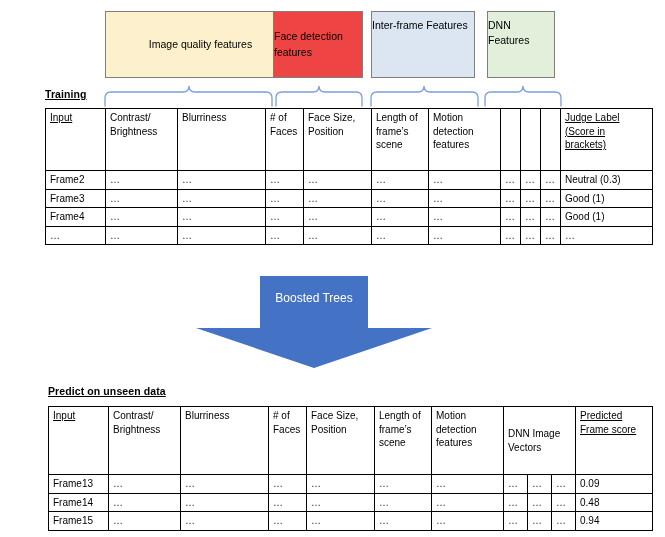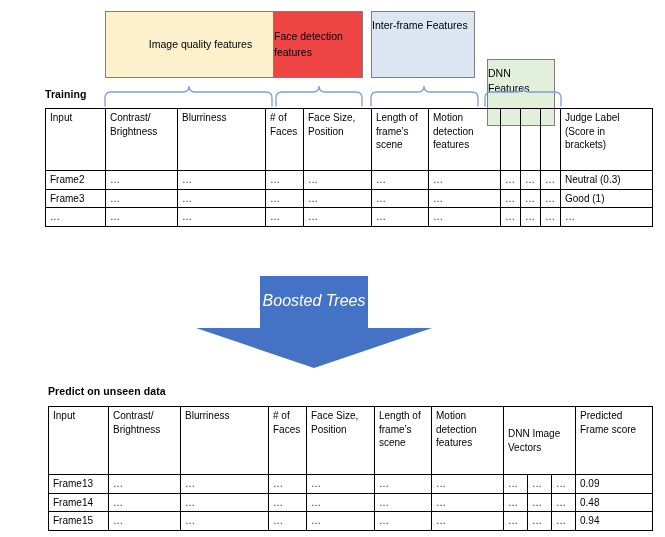--- a/index.html
+++ b/index.html
@@ -20,74 +20,74 @@
     font-size: 10.5px;
     line-height: 1.45;
     padding: 6px 0;
     display: flex;
     align-items: center;
   }
   .fbox.center { justify-content: center; text-align: center; }
   #box-iq   { left: 105px; top: 11px;  width: 191px; height: 67px; background: #FCF0CD; }
   #box-face { left: 273px; top: 11px;  width: 90px;  height: 67px; background: #ef4444; }
   #box-inter{ left: 371px; top: 11px;  width: 104px; height: 67px; background: #DCE5F2; align-items: flex-start; }
-  #box-dnn  { left: 487px; top: 11px;  width: 68px;  height: 67px; background: #E2EFDA; align-items: flex-start; margin-top: 48px; }
+  #box-dnn  { left: 487px; top: 11px;  width: 68px;  height: 67px; background: #E2EFDA; align-items: flex-start; }
 
   
   .brace { position: absolute; }
 
   
   .caption {
     position: absolute;
     font-size: 10.5px;
     font-weight: bold;
     letter-spacing: 0.1px;
+    text-decoration: underline;
   }
   #cap-training { left: 45px; top: 88px; }
   #cap-predict  { left: 48px; top: 385px; }
 
   
   table.grid {
     position: absolute;
     border-collapse: collapse;
     table-layout: fixed;
     font-size: 10px;
   }
   table.grid td, table.grid th {
     border: 1px solid #000000;
     padding: 2px 4px;
     vertical-align: top;
     text-align: left;
     font-weight: normal;
     line-height: 1.35;
     overflow: hidden;
   }
-  .b { font-weight: bold; }
+  .b { font-weight: bold; text-decoration: underline; }
   .just { text-align: justify; text-align-last: justify; }
   .dots { color: #222; letter-spacing: 0.5px; }
 
   #tbl-train { left: 45px; top: 108px; width: 607px; }
   #tbl-predict { left: 48px; top: 406px; width: 604px; }
 
   .hrow td { height: 62px; }
   .hrow-p td { height: 68px; }
   .drow td { height: 15px; vertical-align: middle; }
 
   
   #arrow-wrap { position: absolute; left: 196px; top: 276px; width: 236px; height: 92px; }
   #arrow-label {
     position: absolute;
     left: 196px; top: 289px;
     width: 236px;
     text-align: center;
     color: #ffffff;
-    font-size: 16px;
+    font-size: 12px;
     line-height: 1.5;
     pointer-events: none;
-    font-style: italic;
   }
 </style>
 </head>
 <body>
 
 <div id="page">
 
   <div class="fbox center" id="box-iq">
     <span>Image quality features</span>
   </div>
@@ -164,20 +164,33 @@
       <td class="dots">…</td>
       <td class="dots">…</td>
       <td class="dots">…</td>
       <td class="dots">…</td>
       <td class="dots">…</td>
       <td class="dots">…</td>
       <td class="dots">…</td>
       <td>Good (1)</td>
     </tr>
     <tr class="drow">
+      <td>Frame4</td>
+      <td class="dots">…</td>
+      <td class="dots">…</td>
+      <td class="dots">…</td>
+      <td class="dots">…</td>
+      <td class="dots">…</td>
+      <td class="dots">…</td>
+      <td class="dots">…</td>
+      <td class="dots">…</td>
+      <td class="dots">…</td>
+      <td>Good (1)</td>
+    </tr>
+    <tr class="drow">
       <td class="dots">…</td>
       <td class="dots">…</td>
       <td class="dots">…</td>
       <td class="dots">…</td>
       <td class="dots">…</td>
       <td class="dots">…</td>
       <td class="dots">…</td>
       <td class="dots">…</td>
       <td class="dots">…</td>
       <td class="dots">…</td>

